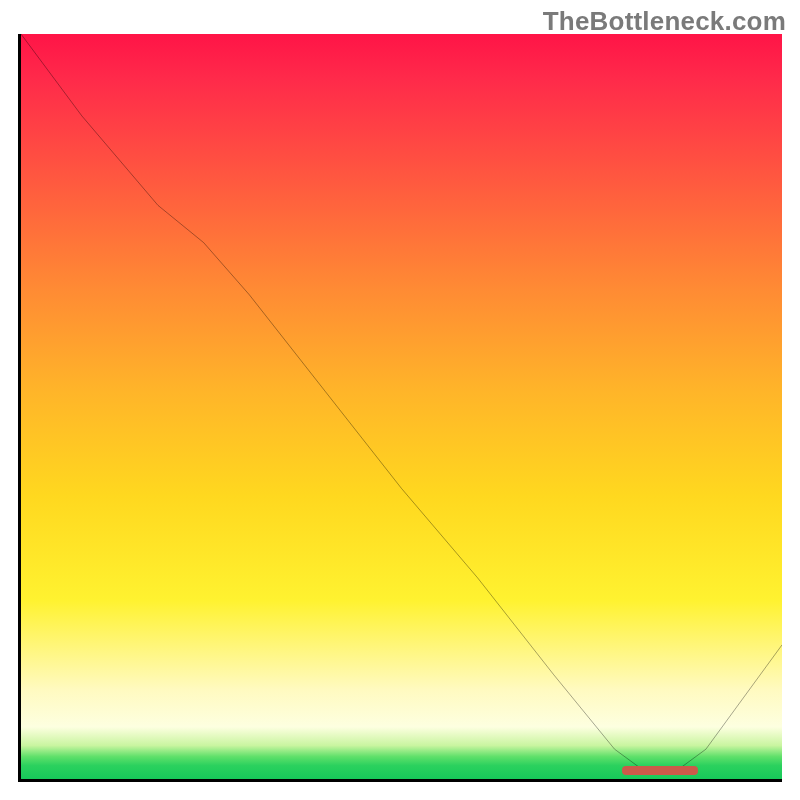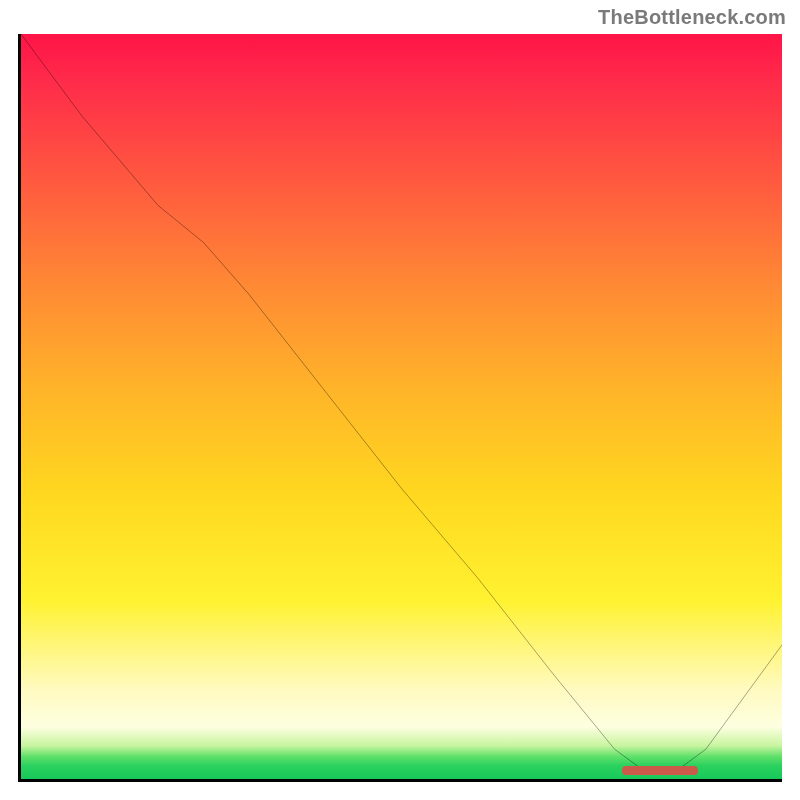--- a/index.html
+++ b/index.html
@@ -13,21 +13,21 @@
   }
   .stage {
     position: relative;
     width: 800px;
     height: 800px;
   }
   .watermark {
     position: absolute;
     top: 6px;
     right: 14px;
-    font-size: 20px;
+    font-size: 26px;
     font-weight: 600;
     color: #7a7a7a;
     letter-spacing: 0.2px;
     user-select: none;
   }
   .plot {
     position: absolute;
     left: 18px;
     top: 34px;
     width: 764px;

